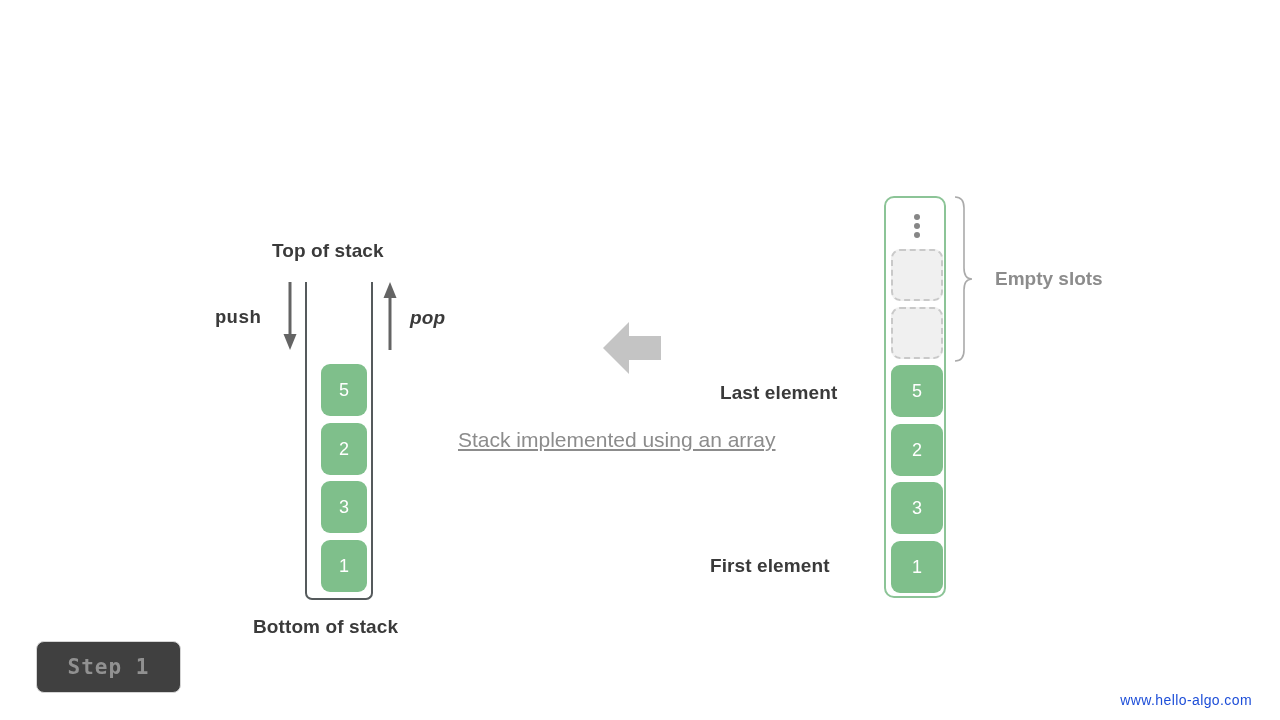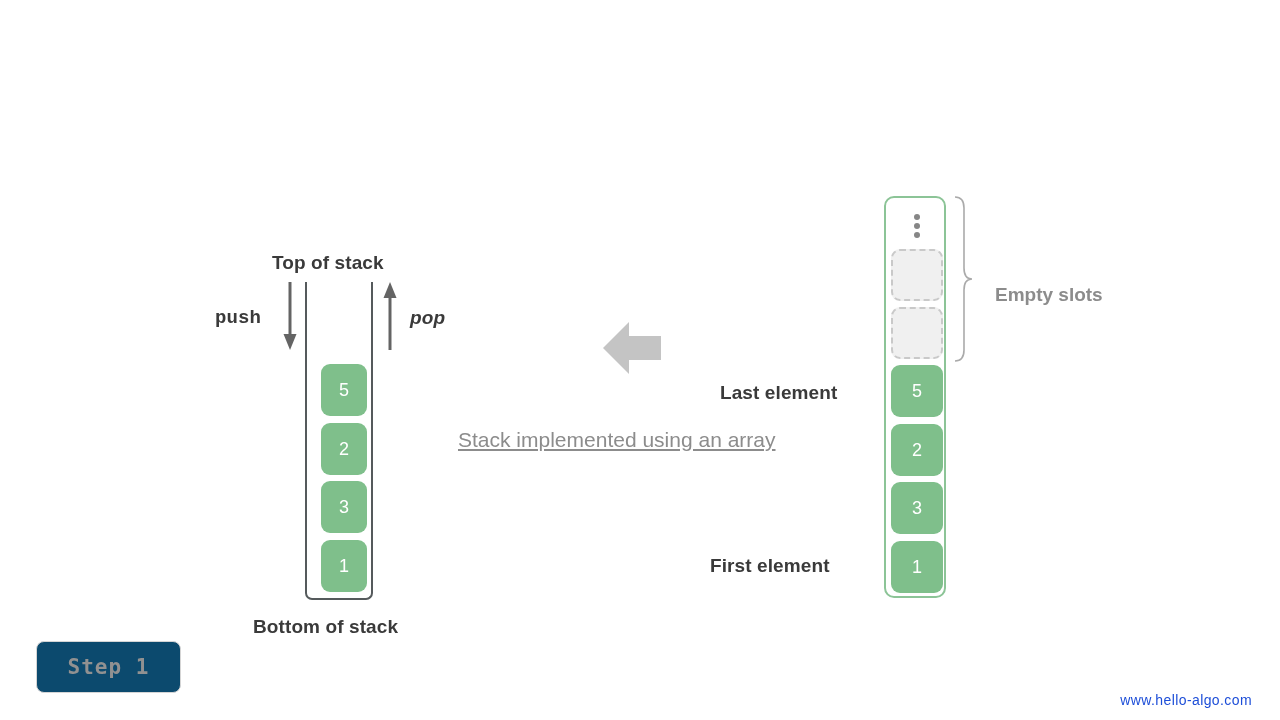--- a/index.html
+++ b/index.html
@@ -147,21 +147,21 @@
 
   
   #step-badge {
     position: absolute;
     left: 36px;
     top: 641px;
     width: 145px;
     height: 52px;
     border: 1px solid #d5d5d5;
     border-radius: 8px;
-    background: #0c4a6e;
+    background: #404040;
     display: flex;
     align-items: center;
     justify-content: center;
     font-family: "DejaVu Sans Mono", monospace;
     font-size: 21px;
     font-weight: bold;
     color: #919191;
     letter-spacing: 1px;
     box-sizing: border-box;
   }
@@ -176,21 +176,21 @@
     color: #1d4ed8;
     letter-spacing: 0.4px;
     white-space: nowrap;
   }
 </style>
 </head>
 <body>
 
 <div id="stage">
 
-  <div class="lbl-bold" style="left:272px; top:240px;margin-top:12px;">Top of stack</div>
+  <div class="lbl-bold" style="left:272px; top:240px;">Top of stack</div>
 
   <div class="lbl-bold" style="left:253px; top:616px;">Bottom of stack</div>
 
   <div class="lbl-bold" style="left:215px; top:307px;font-family:Liberation Mono, monospace;">push</div>
 
   <div class="lbl-bold" style="left:410px; top:307px;font-style:italic;">pop</div>
 
   <svg class="v-arrow" style="left:279px; top:280px;" width="22" height="72" viewBox="0 0 22 72">
     <line x1="11" y1="2" x2="11" y2="58" stroke="#646464" stroke-width="3"></line>
     <polygon points="11,70 4.5,54 17.5,54" fill="#646464"></polygon>
@@ -207,21 +207,21 @@
     <div class="stack-cell" style="top:199px;">3</div>
     <div class="stack-cell" style="top:258px;">1</div>
   </div>
 
   <svg id="center-arrow" width="62" height="56" viewBox="0 0 62 56">
     <polygon points="0,28 26,2 26,16 58,16 58,40 26,40 26,54" fill="#c4c4c4"></polygon>
   </svg>
 
   <div class="caption" style="left:458px; top:428px;text-decoration:underline;">Stack implemented using an array</div>
 
-  <div class="lbl-gray" style="left:995px; top:268px;margin-top:16px;">Empty slots</div>
+  <div class="lbl-gray" style="left:995px; top:268px;">Empty slots</div>
 
   <div class="lbl-bold" style="left:720px; top:382px;">Last element</div>
 
   <div class="lbl-bold" style="left:710px; top:555px;text-align:right;">First element</div>
 
   <svg id="brace" width="22" height="170" viewBox="0 0 22 170">
     <path d="M3 3 Q12 3 12 14 L12 74 Q12 85 20 85 Q12 85 12 96 L12 156 Q12 167 3 167" fill="none" stroke="#aaaaaa" stroke-width="1.6"></path>
   </svg>
 
   <div id="array-container">

